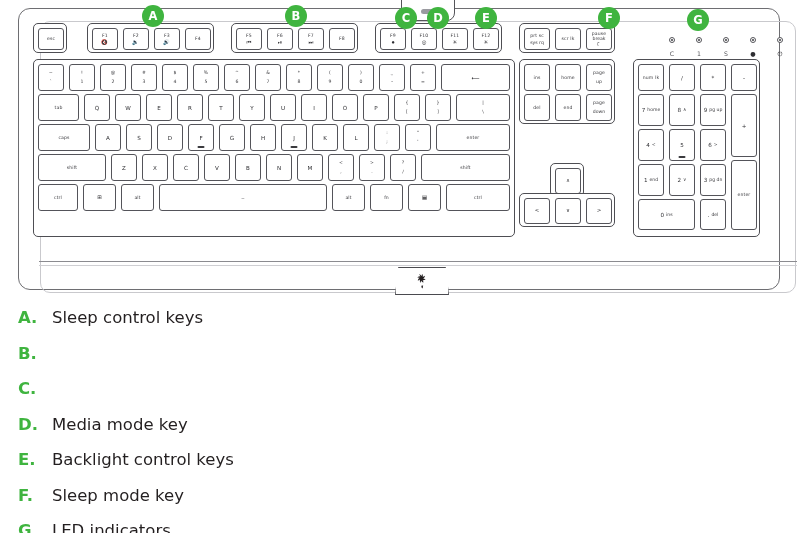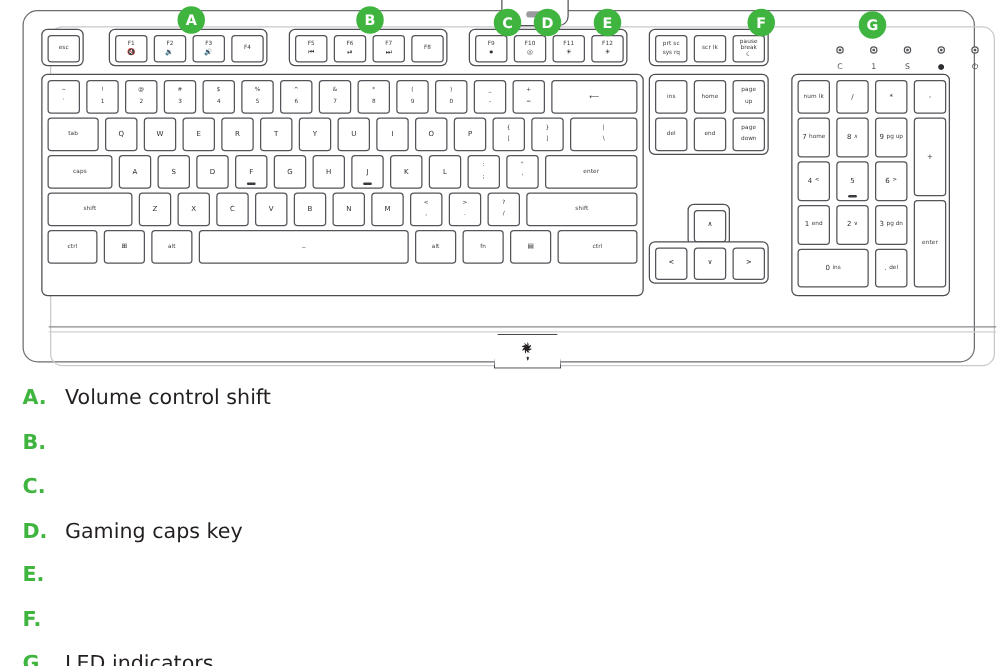--- a/index.html
+++ b/index.html
@@ -546,37 +546,39 @@
     <div class="callout" style="left:395px;top:7px;">C</div>
     <div class="callout" style="left:427px;top:7px;">D</div>
     <div class="callout" style="left:475px;top:7px;">E</div>
     <div class="callout" style="left:598px;top:7px;">F</div>
     <div class="callout" style="left:687px;top:9px;">G</div>
   </div>
 
   <div class="legend">
     <div class="leg-row">
       <span class="leg-letter">A.</span>
-      <span class="leg-text">Volume control shift</span>
+      <span class="leg-text">Sleep control keys</span>
     </div>
     <div class="leg-row">
       <span class="leg-letter">B.</span>
     </div>
     <div class="leg-row">
       <span class="leg-letter">C.</span>
     </div>
     <div class="leg-row">
       <span class="leg-letter">D.</span>
-      <span class="leg-text">Gaming caps key</span>
+      <span class="leg-text">Media mode key</span>
     </div>
     <div class="leg-row">
       <span class="leg-letter">E.</span>
+      <span class="leg-text">Backlight control keys</span>
     </div>
     <div class="leg-row">
       <span class="leg-letter">F.</span>
+      <span class="leg-text">Sleep mode key</span>
     </div>
     <div class="leg-row">
       <span class="leg-letter">G.</span>
       <span class="leg-text">LED indicators</span>
     </div>
   </div>
 
 </div>
 
 </body></html>

